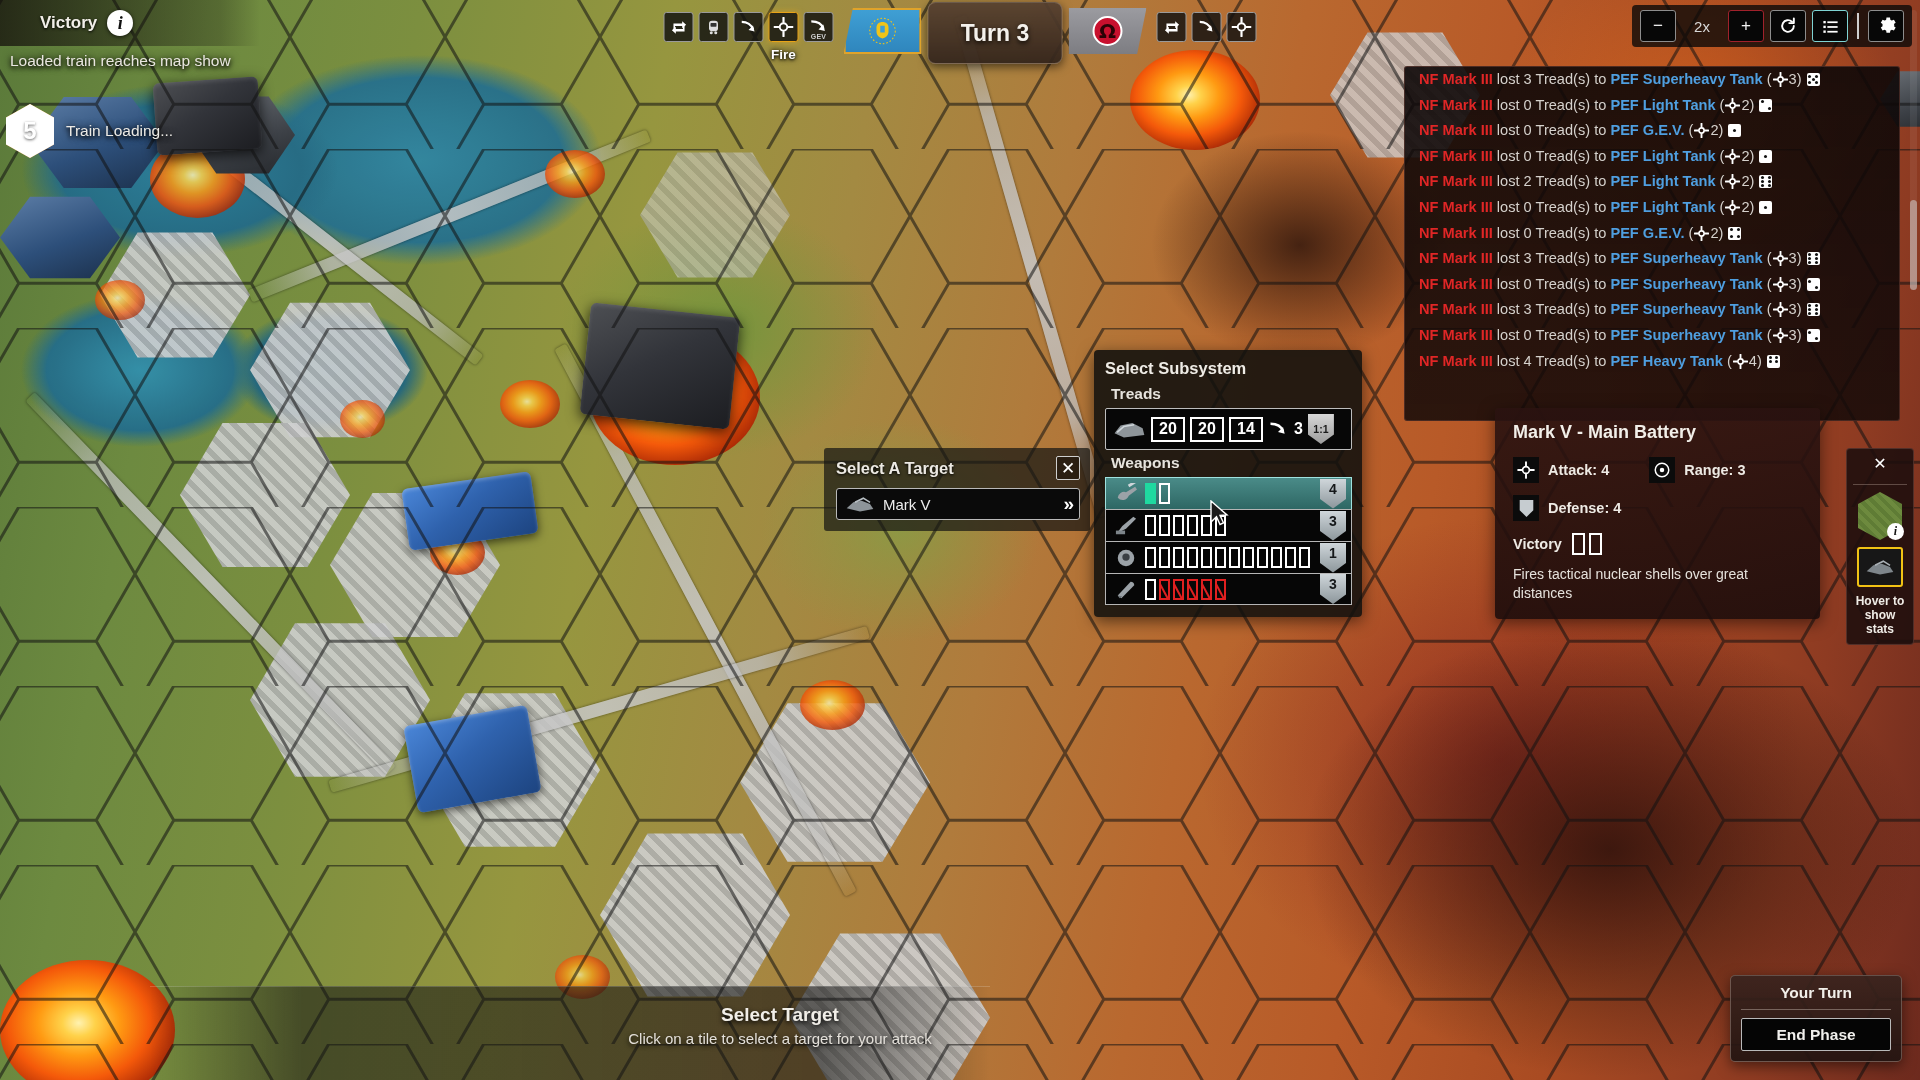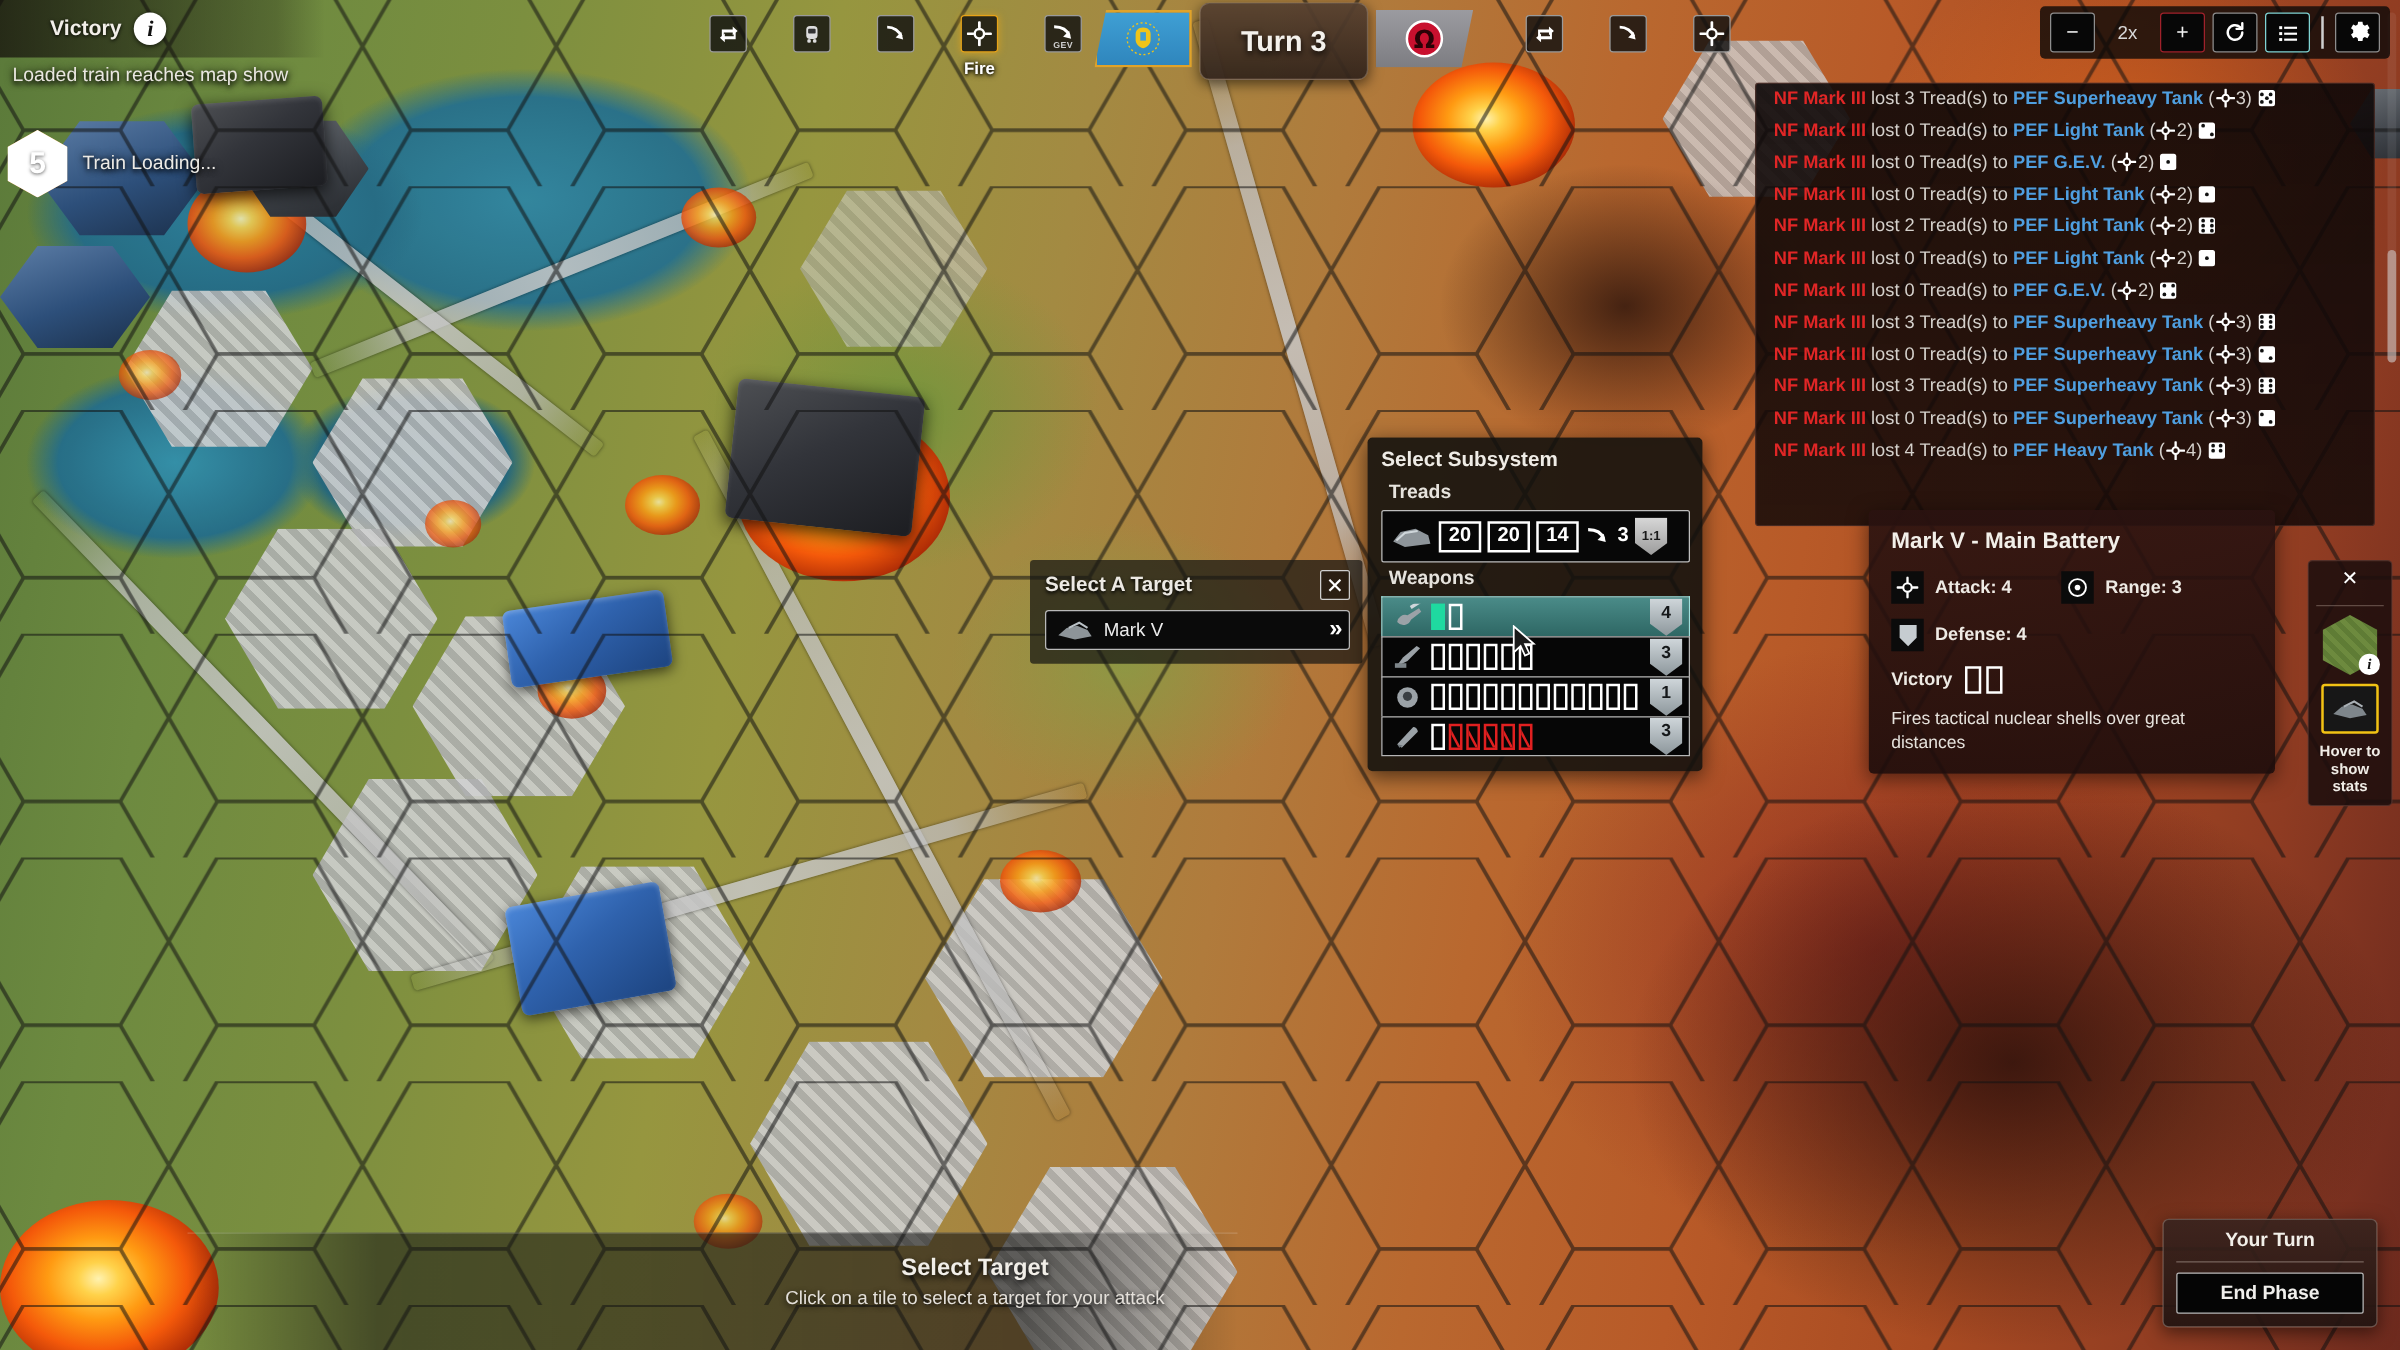--- a/index.html
+++ b/index.html
@@ -147,21 +147,20 @@
     display: flex; align-items: flex-start; gap: 0;
   }
   .tool-group { display: flex; align-items: flex-start; gap: 5px; padding-top: 12px; }
   .tool-btn {
     width: 30px; height: 30px;
     background: rgba(16,16,16,.82);
     border: 1.5px solid #9a9a9a;
     border-radius: 3px;
     display: flex; align-items: center; justify-content: center;
     position: relative;
-    margin-left: 32px;
   }
   .tool-btn.active { border-color: #e8a317; box-shadow: 0 0 6px rgba(232,163,23,.6); }
   .tool-btn svg { display: block; }
   .tool-caption {
     position: absolute; top: 34px; left: 50%; transform: translateX(-50%);
     color: #fff; font-size: 13.5px; font-weight: bold;
     text-shadow: 0 1px 3px #000, 0 0 6px #000; white-space: nowrap;
   }
   .gev-tag {
     position: absolute; bottom: 1px; left: 50%; transform: translateX(-50%);

